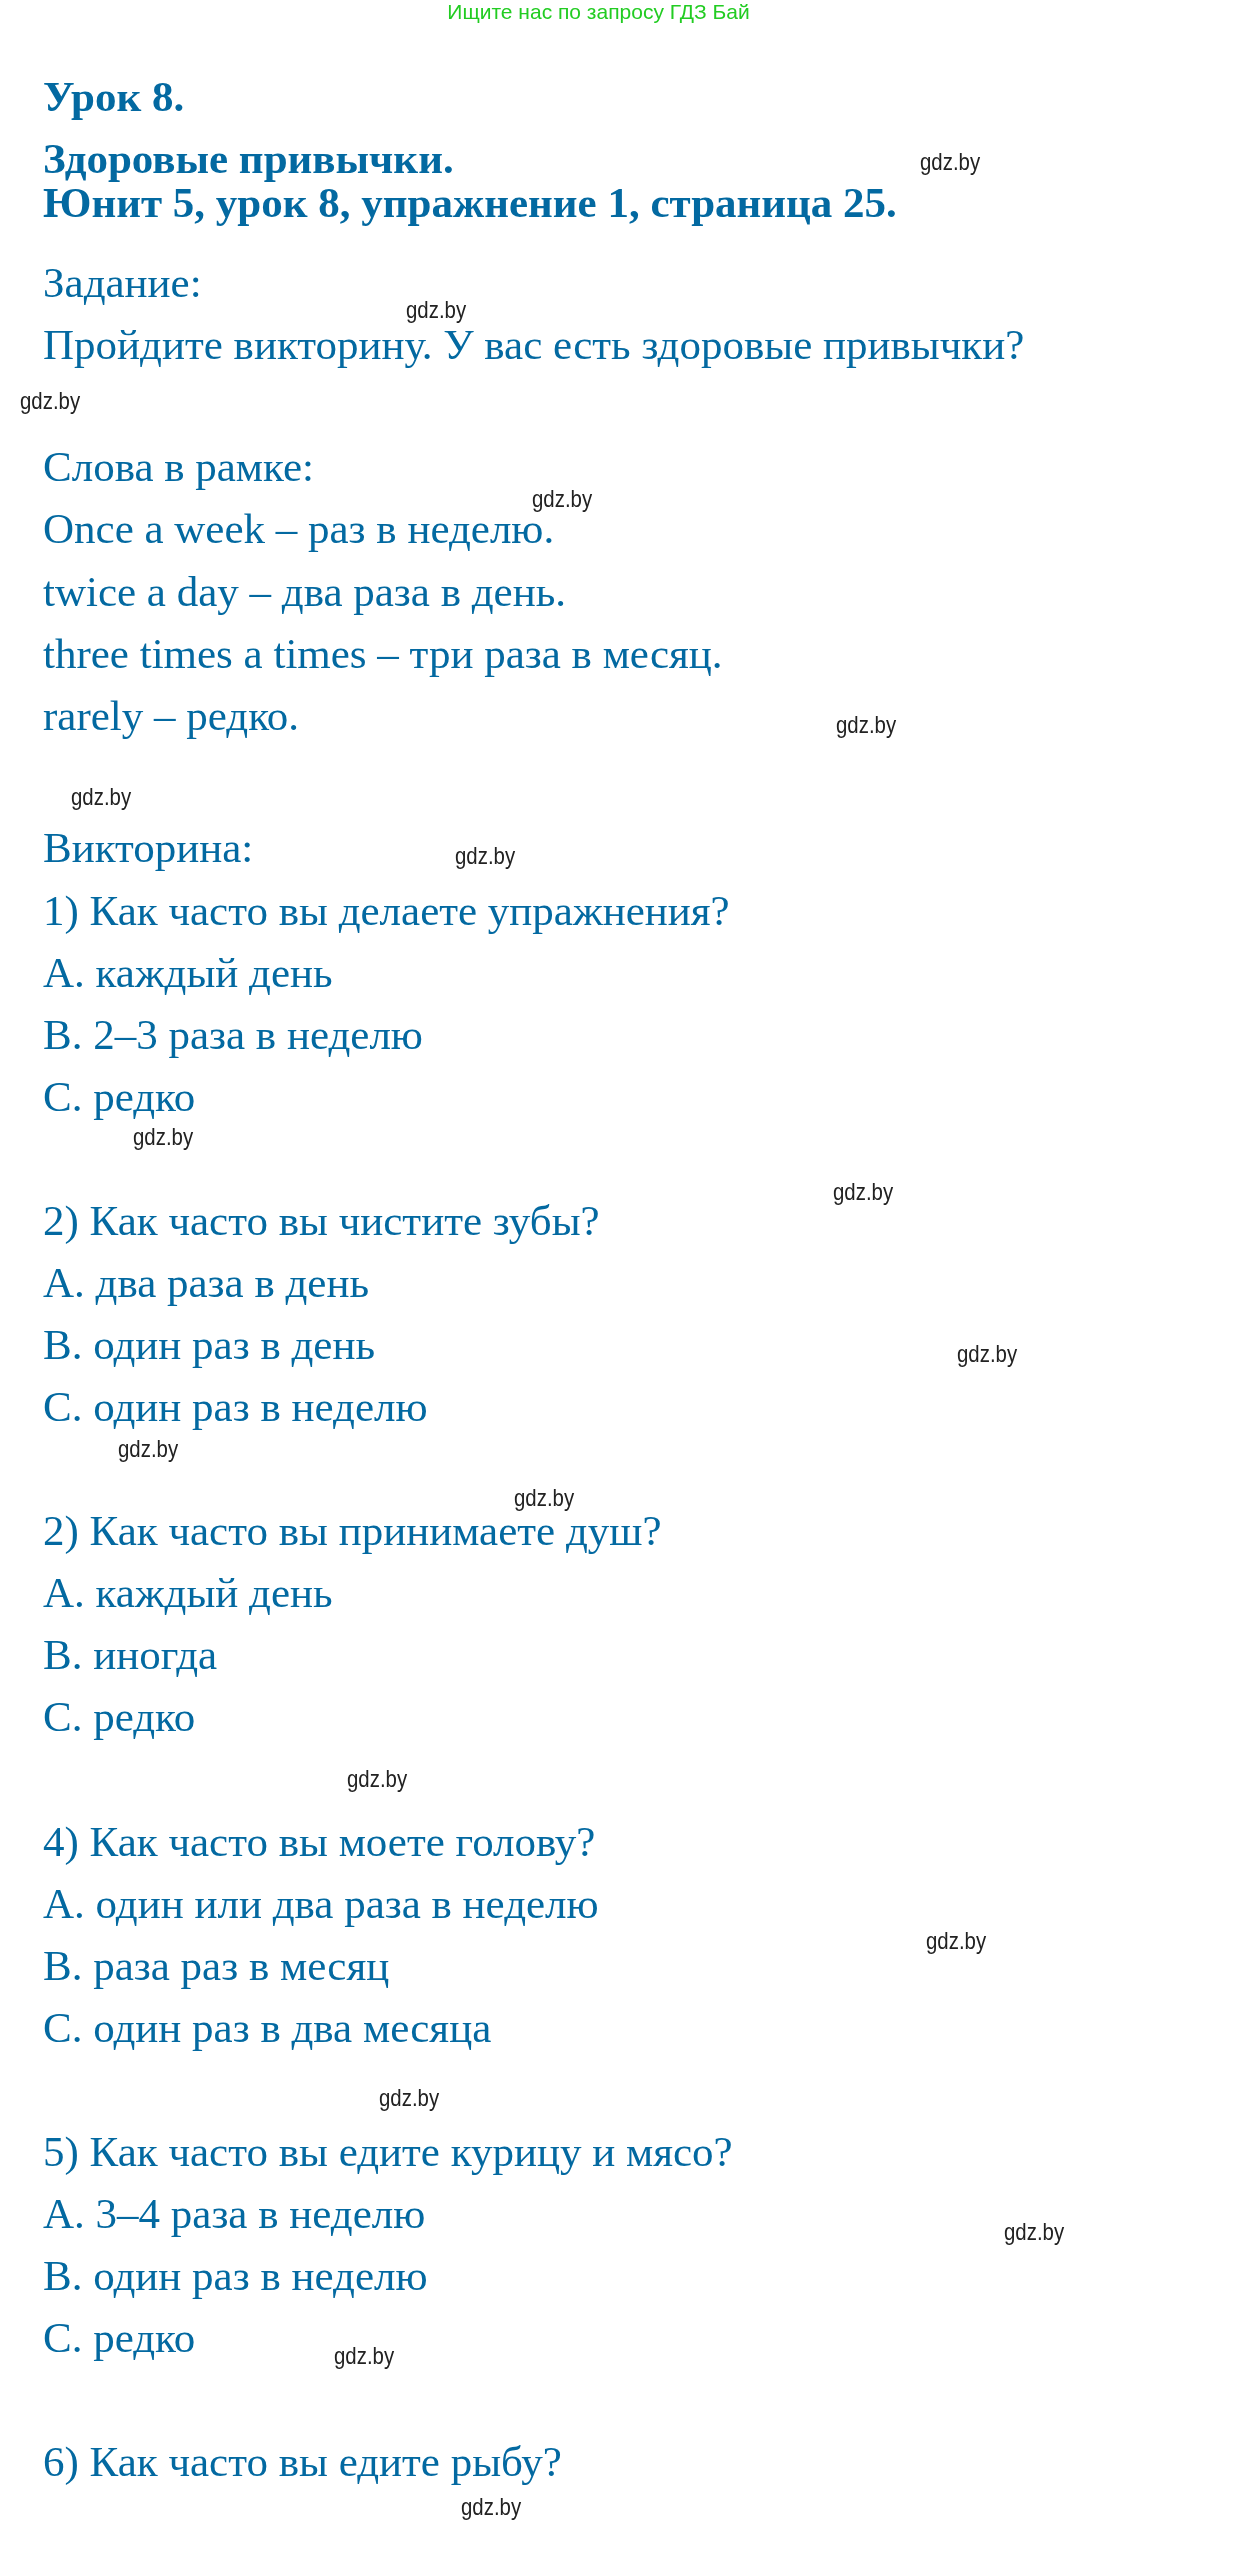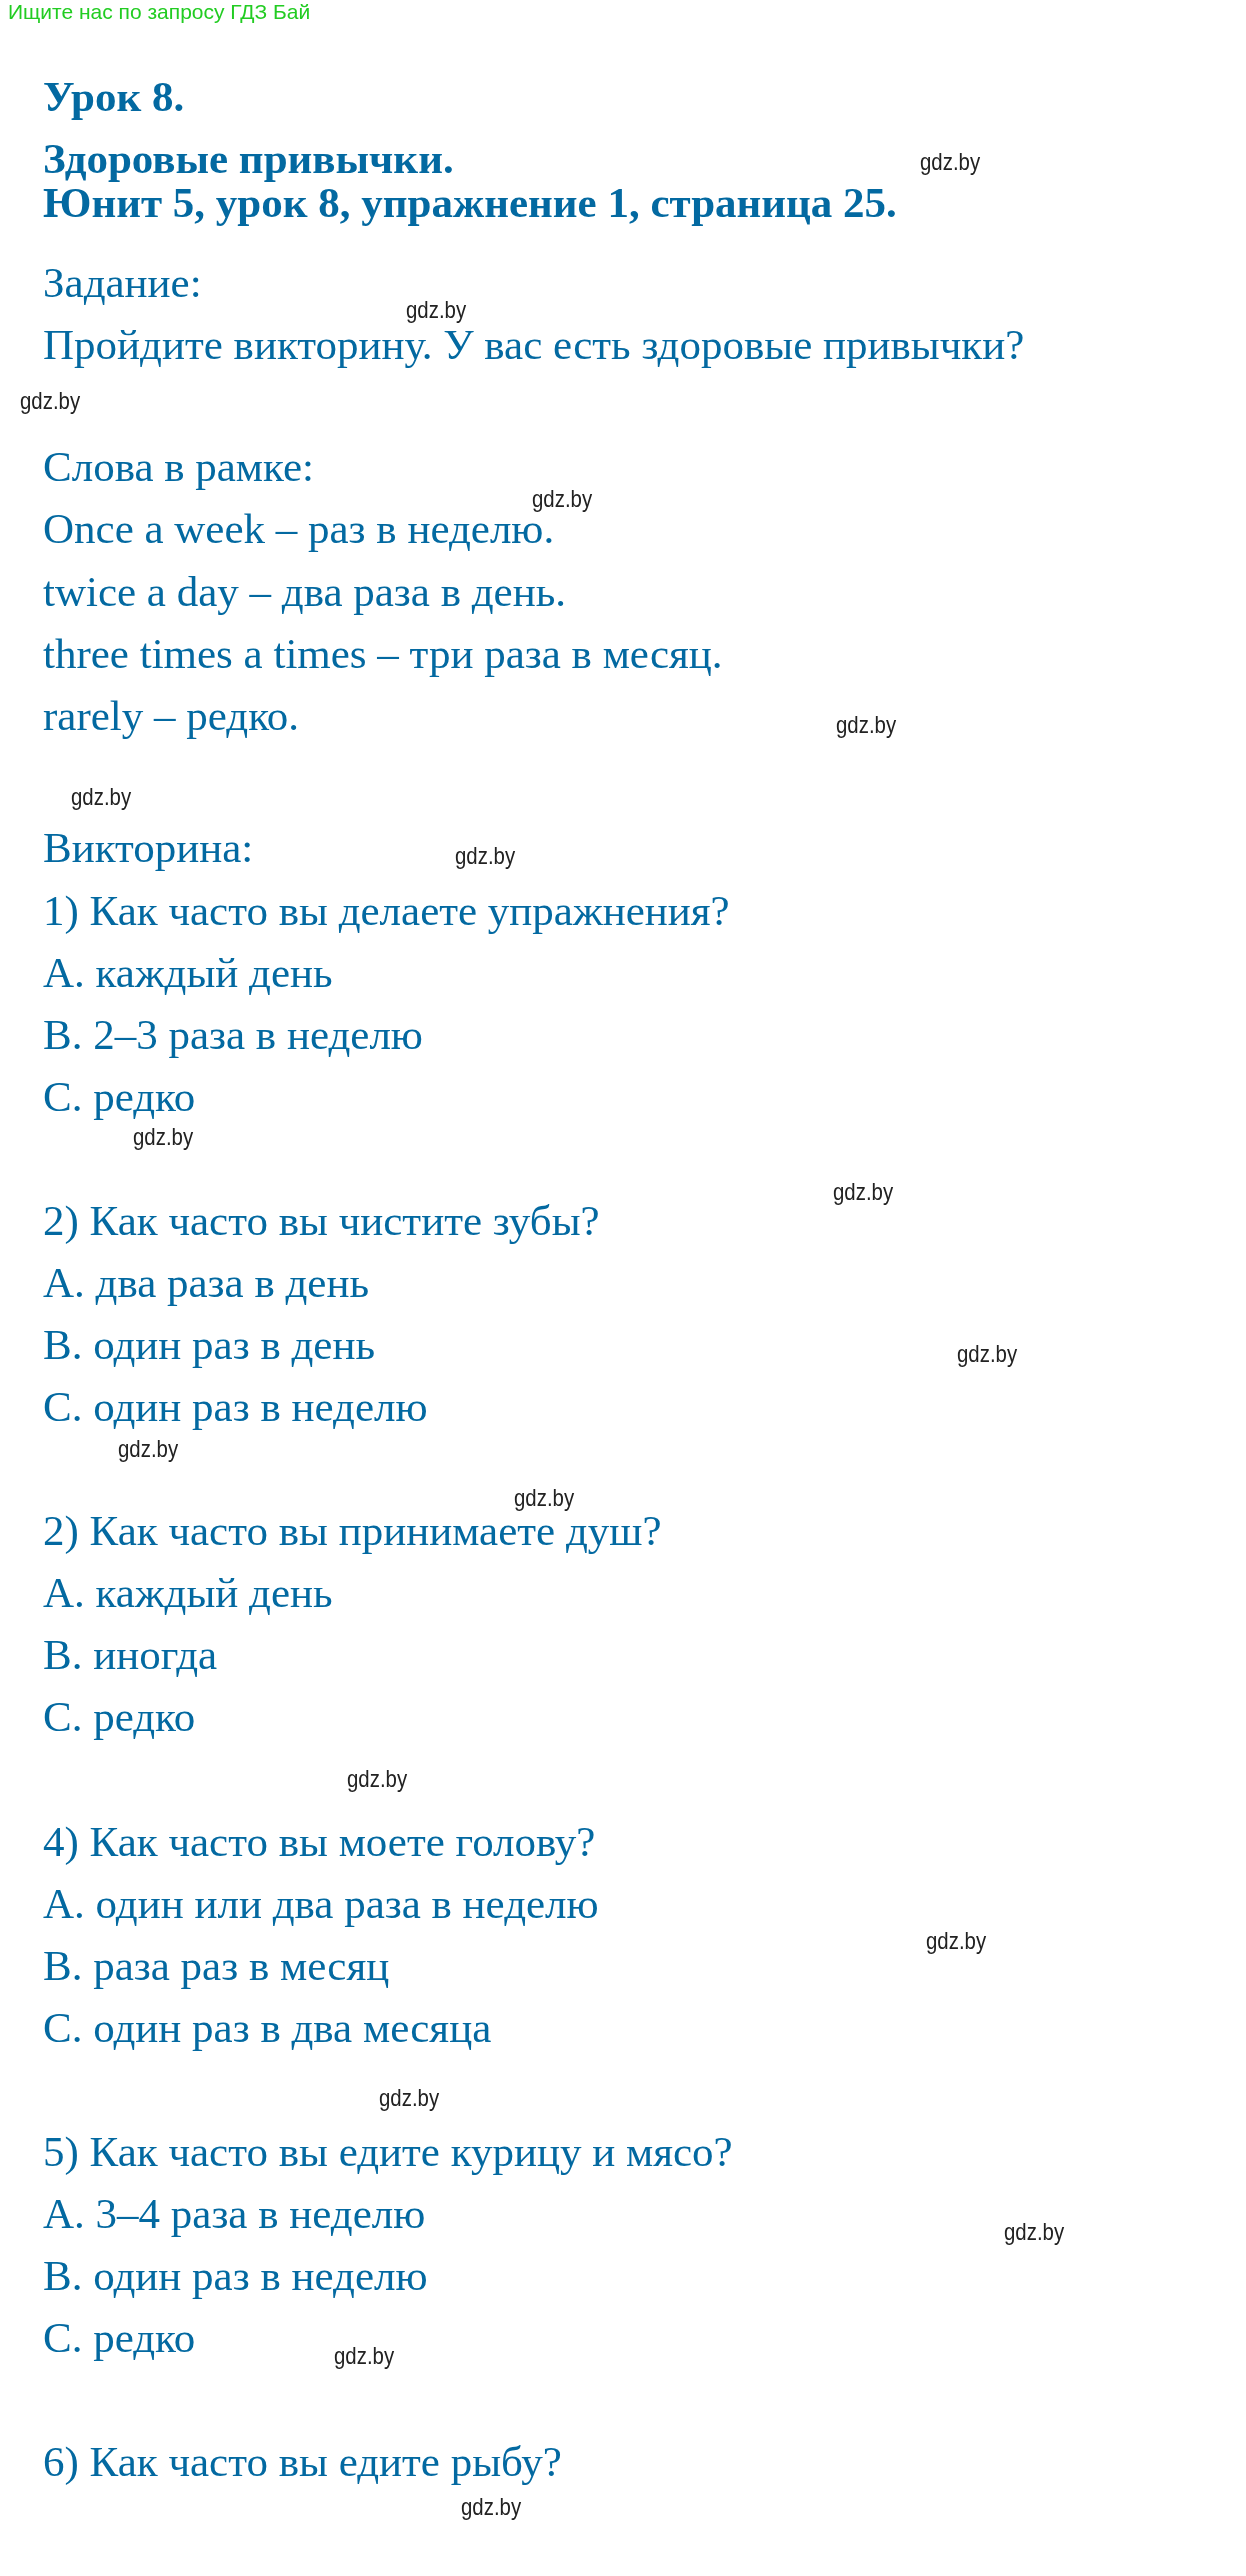--- a/index.html
+++ b/index.html
@@ -1,18 +1,18 @@
 <!DOCTYPE html>
 <html style="font-size:14px"><head>
 <meta charset="utf-8">
 <style>
   html, body { margin: 0; padding: 0; background: #ffffff; }
   body { width: 1247px; height: 2576px; position: relative; overflow: hidden; }
   .top-banner {
-    position: absolute; left: 8px; top: 0; width: 1163px; text-align: left;
+    position: absolute; left: 17px; top: 0; width: 1163px; text-align: center;
     font-family: "Liberation Sans", sans-serif; font-size: 21px; line-height: 24px;
     color: #22cc22;
   }
   .bottom-banner {
     position: absolute; left: 0; top: 2545px; width: 1247px; text-align: center;
     font-family: Liberation Mono, monospace; font-size: 21px; line-height: 24px;
     color: #7f1d1d; word-spacing: 1.7px; margin-top: 47px;
   }
   .line {
     position: absolute; left: 43px; white-space: nowrap;

